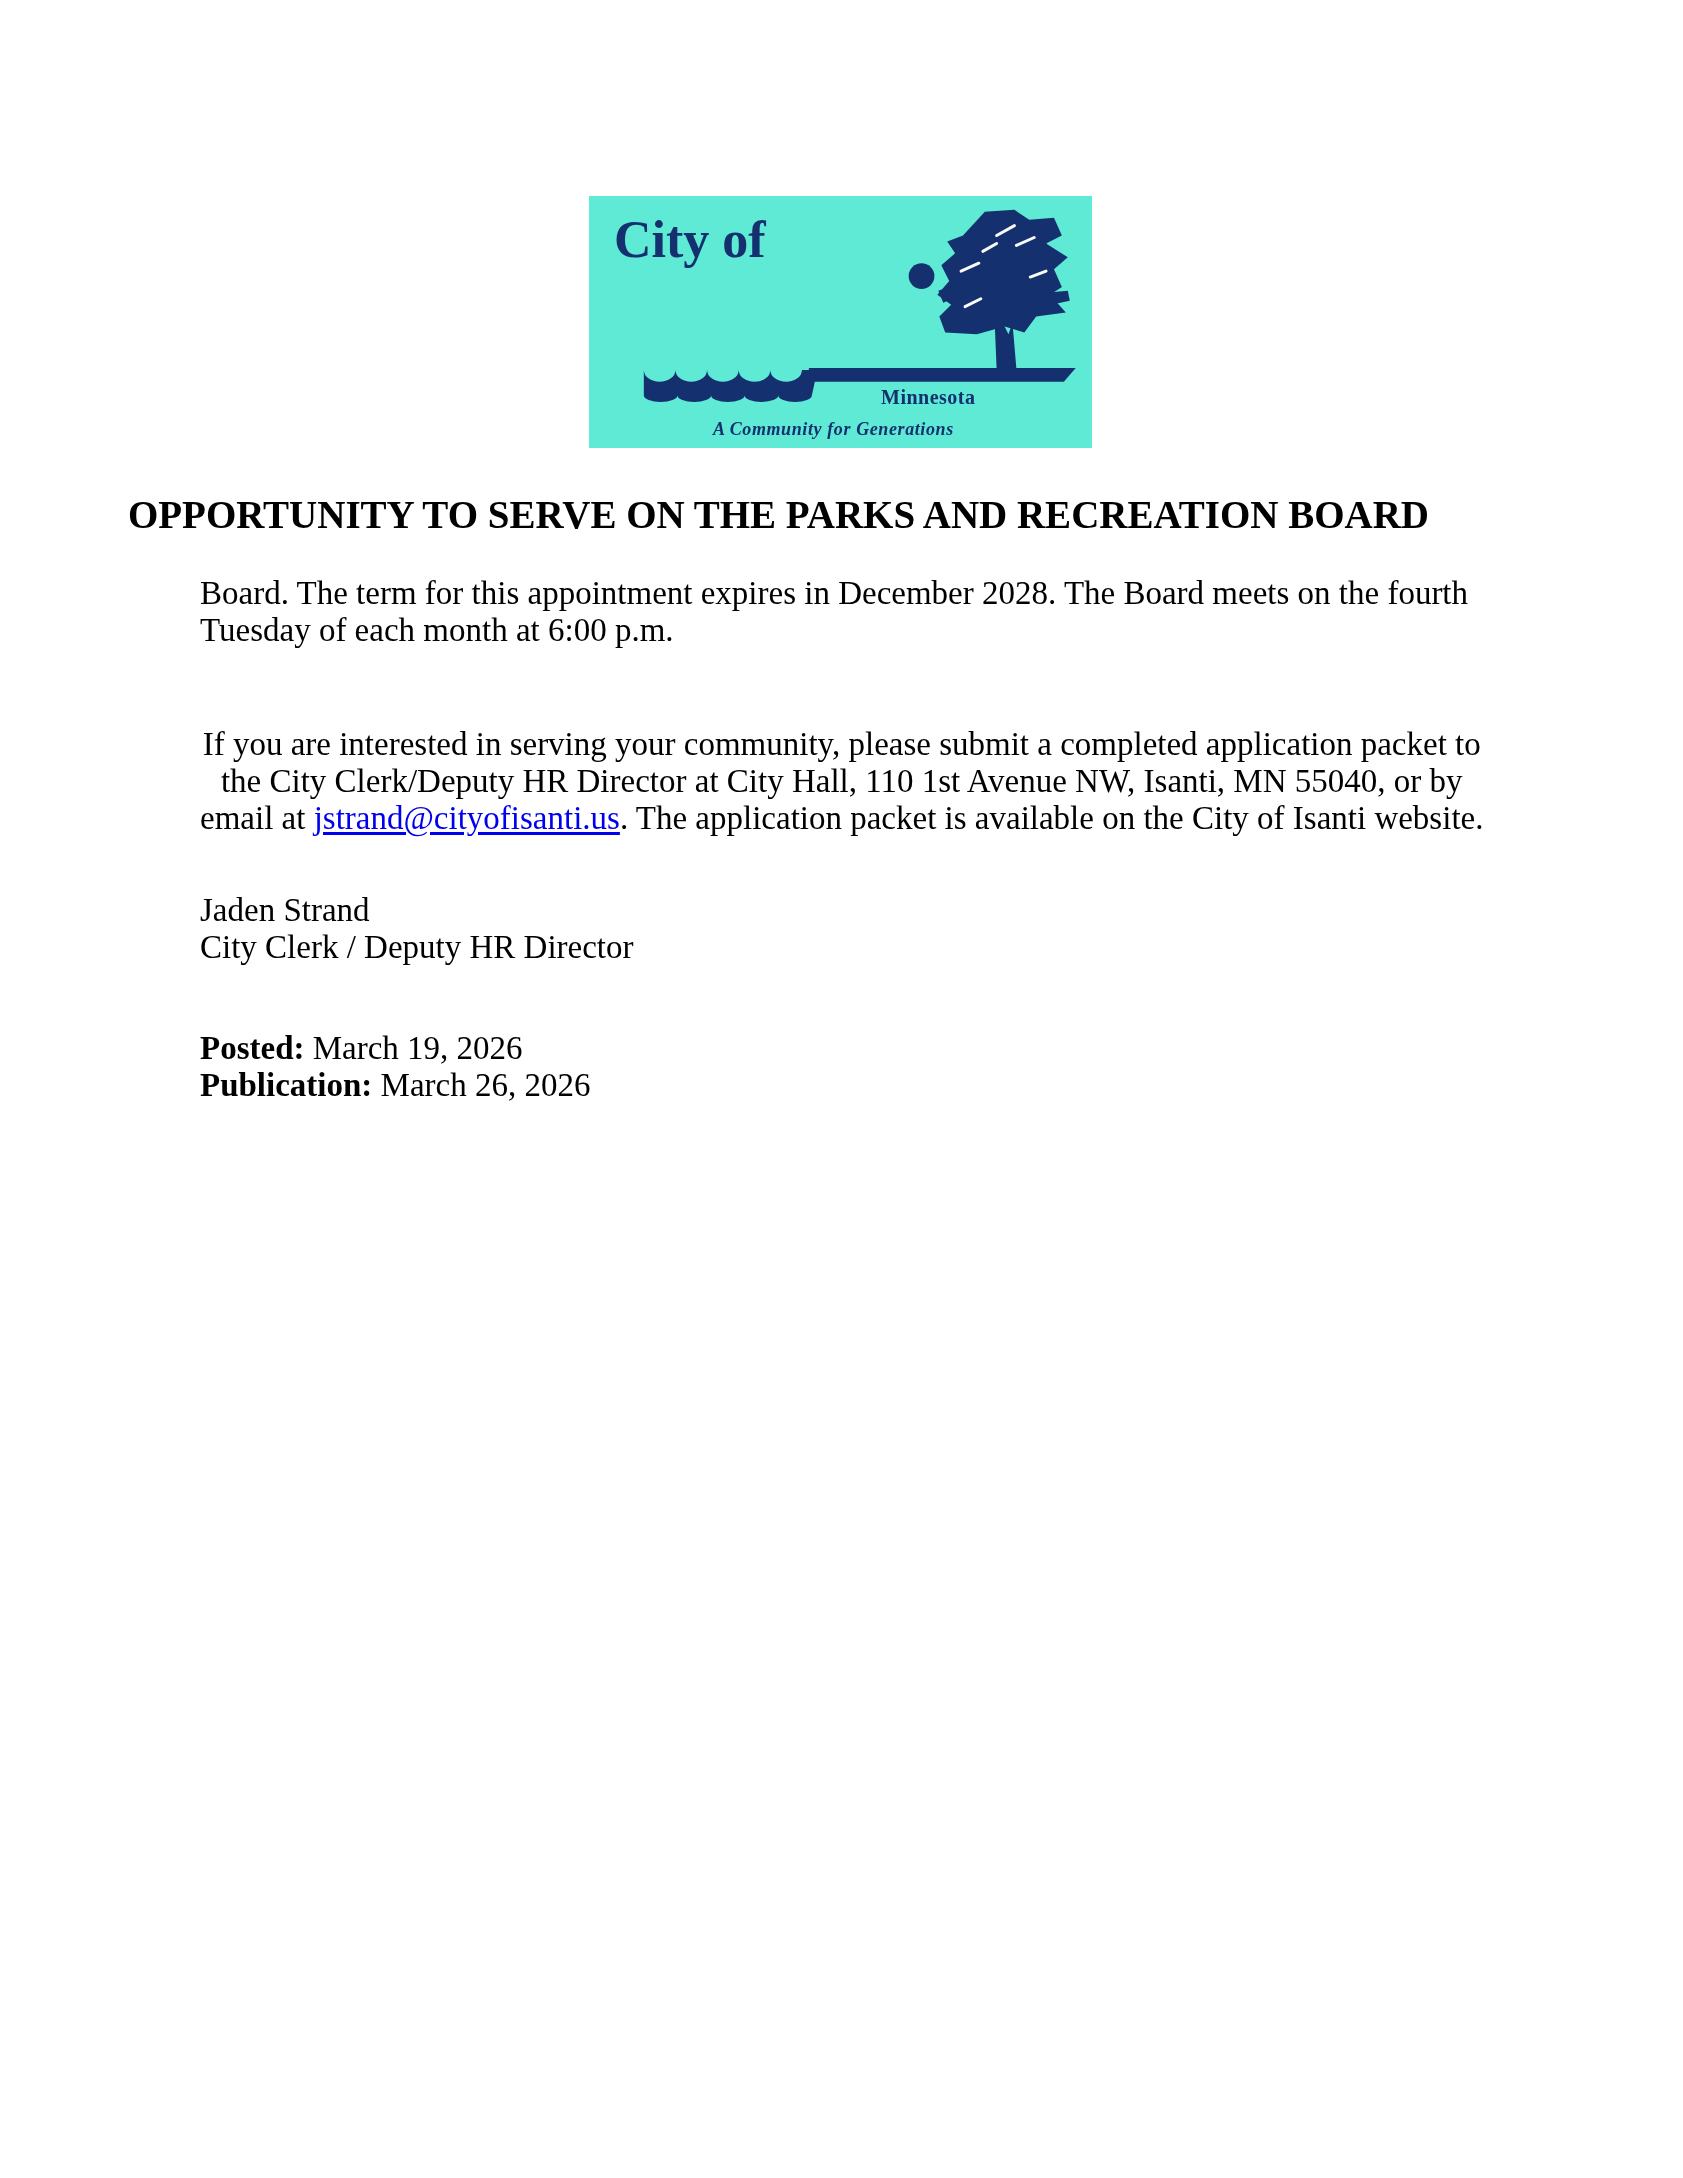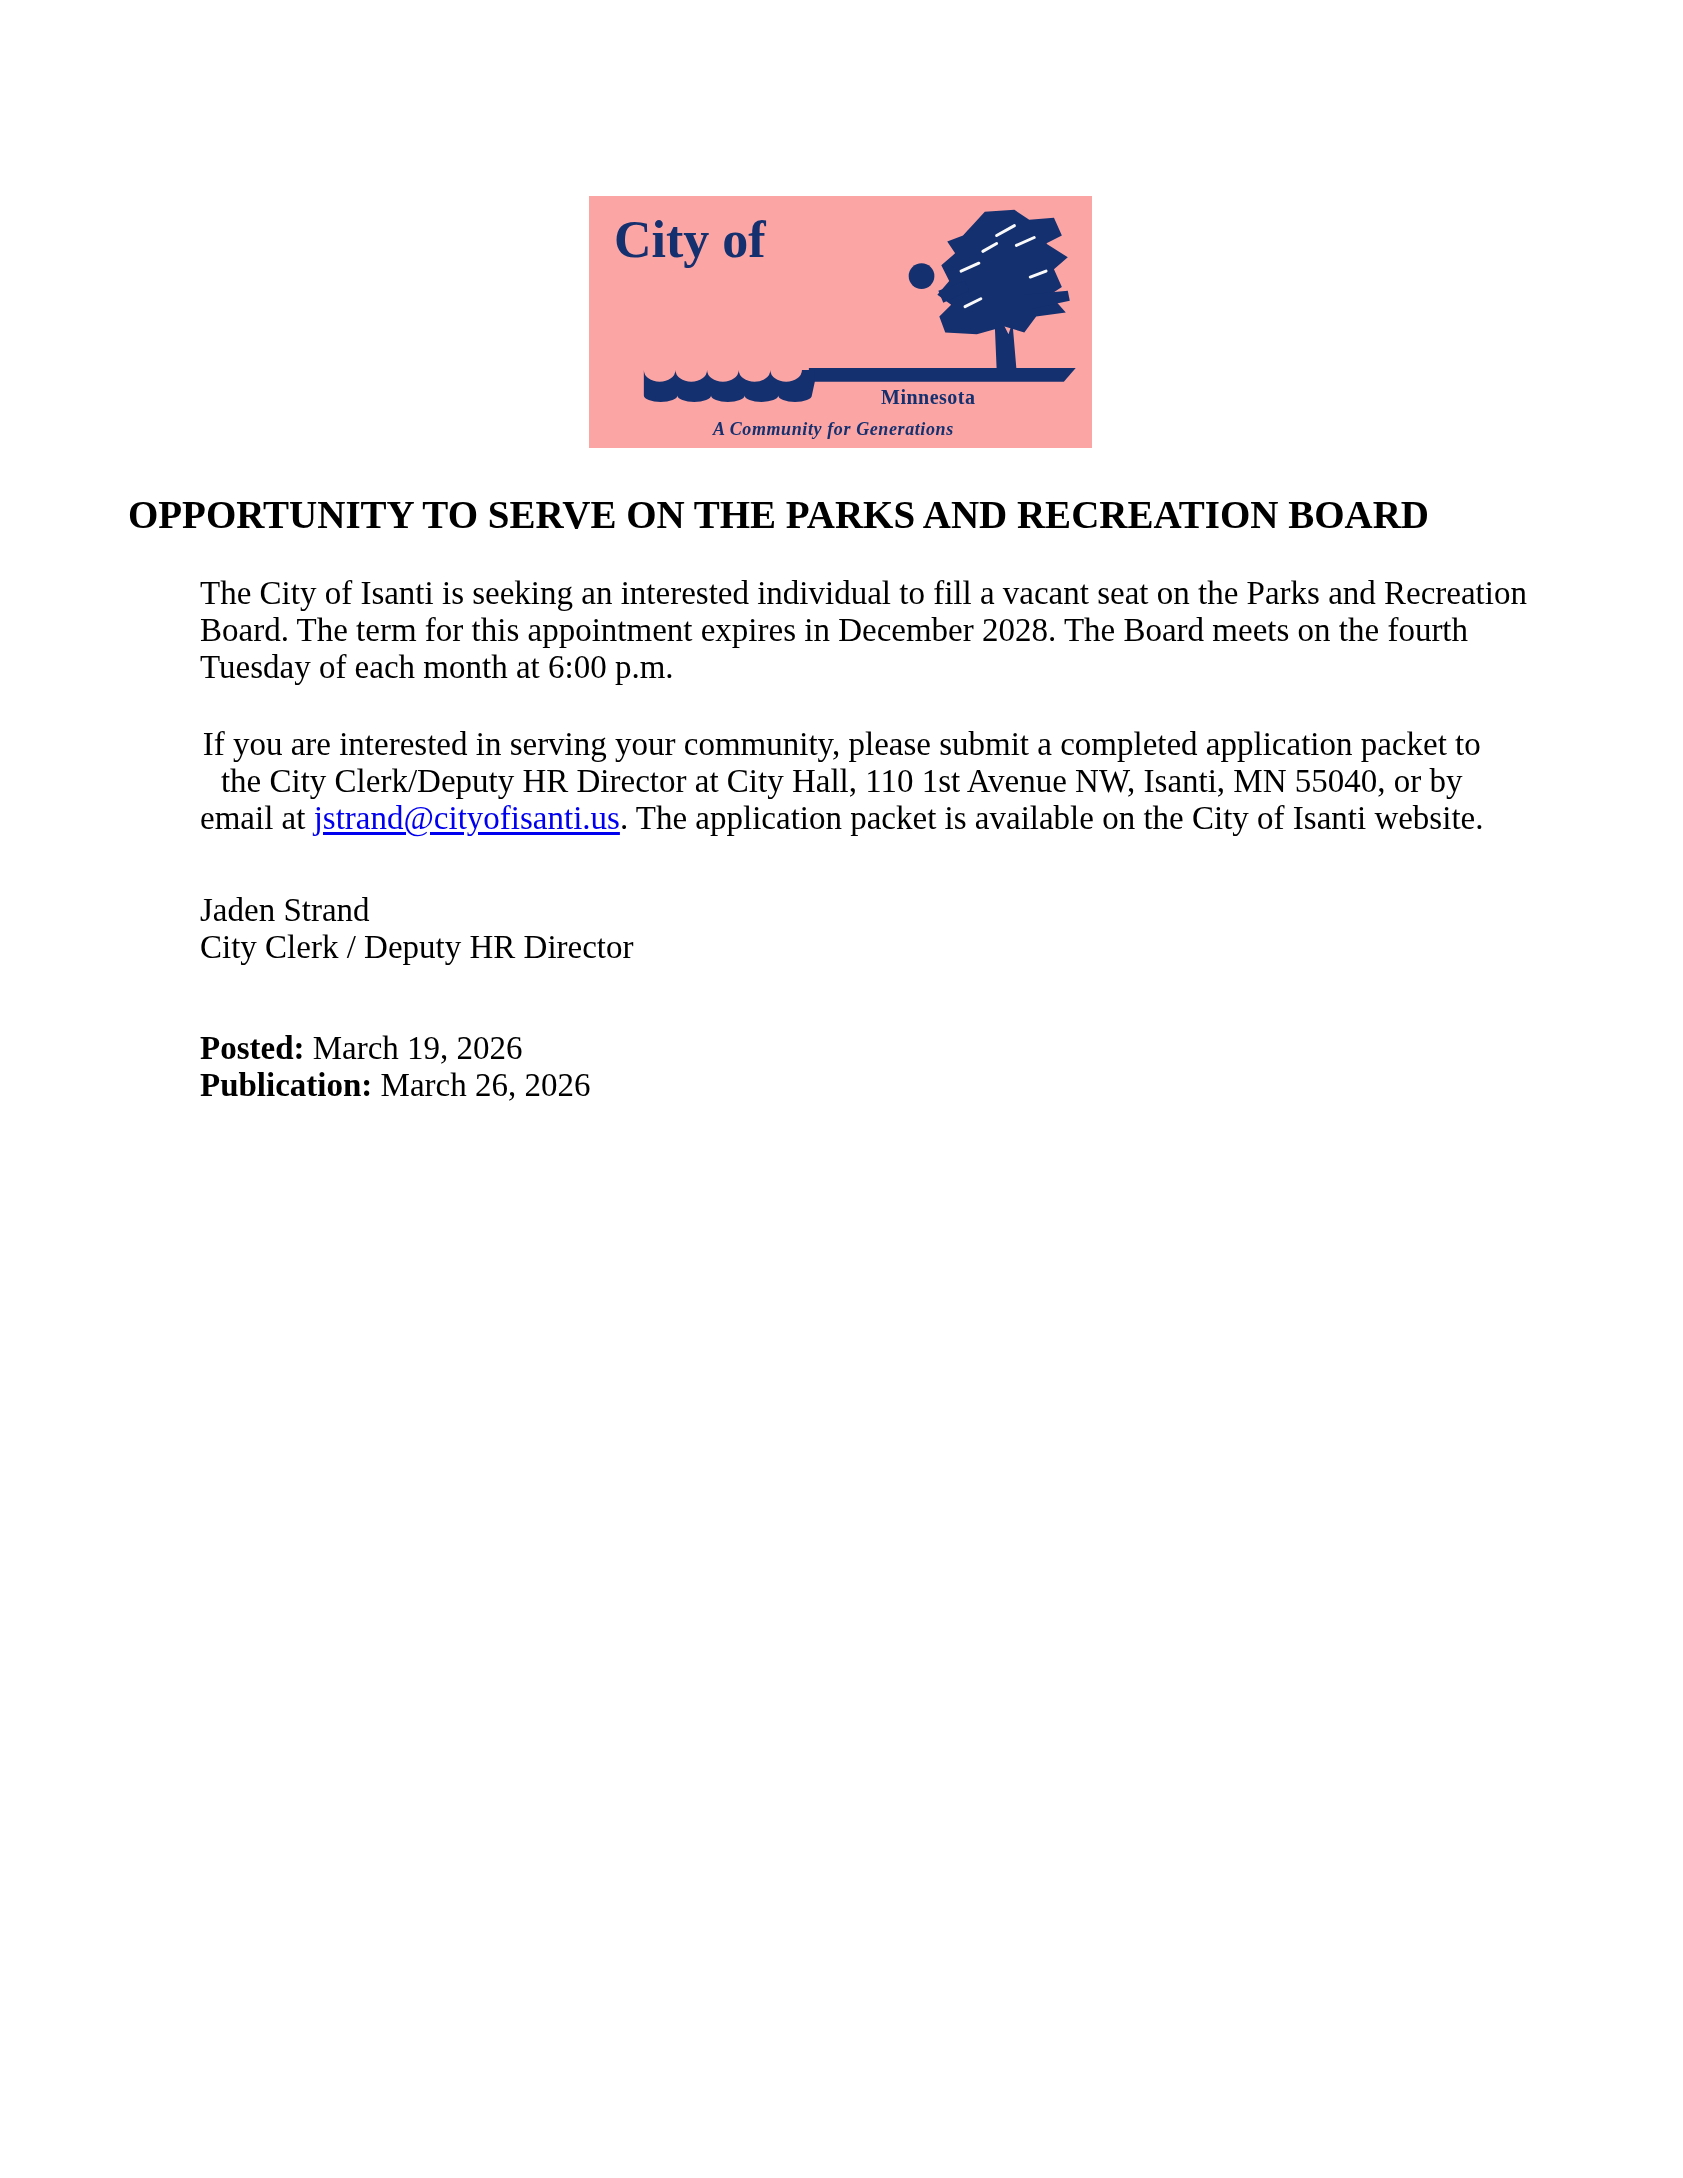--- a/index.html
+++ b/index.html
@@ -1,18 +1,18 @@
 <!DOCTYPE html>
 <html><head>
 <meta charset="utf-8">
 <style>
   html, body { margin: 0; padding: 0; background: #ffffff; }
   body { width: 1683px; height: 2178px; position: relative; overflow: hidden;
          font-family: "Liberation Serif", "DejaVu Serif", serif; color: #000; }
-  .logo { position: absolute; left: 589px; top: 196px; width: 503px; height: 252px; background: #fca5a5; }
+  .logo { position: absolute; left: 589px; top: 196px; width: 503px; height: 252px; background: #5eead4; }
   .logo svg { position: absolute; left: 0; top: 0; }
   .logo-city { position: absolute; left: 25px; top: 14px; font-family: "Liberation Serif", serif;
                font-weight: bold; font-size: 52px; line-height: 59px; color: #14306f; white-space: nowrap; letter-spacing: 0px; }
   .logo-isanti { position: absolute; left: 20px; top: 48px; font-family: "Liberation Serif", serif;
                  font-weight: bold; font-size: 133px; line-height: 139px; color: #14306f; white-space: nowrap; letter-spacing: -4px; }
   .logo-state { position: absolute; left: 292px; top: 190px; font-family: "Liberation Serif", serif;
                 font-weight: bold; font-size: 20px; line-height: 22px; color: #14306f; white-space: nowrap; letter-spacing: 0.5px; }
   .logo-tagline { position: absolute; left: 124px; top: 223px; font-family: "Liberation Serif", serif;
                   font-style: italic; font-weight: bold; font-size: 18px; line-height: 20px; color: #14306f; white-space: nowrap; letter-spacing: 0.6px; }
   .heading { position: absolute; left: 0; width: 1557px; top: 492px; text-align: center;
@@ -68,21 +68,20 @@
     </g>
   </svg>
   <div class="logo-city">City of</div>
   <div class="logo-state">Minnesota</div>
   <div class="logo-tagline">A Community for Generations</div>
 </div>
 
 <div class="heading">OPPORTUNITY TO SERVE ON THE PARKS AND RECREATION BOARD</div>
 
 <div class="block para1">
-  <div class="line">The City of Isanti is seeking an interested individual to fill a vacant seat on the Parks and Recreation</div>
   <div class="line">Board. The term for this appointment expires in December 2028. The Board meets on the fourth</div>
   <div class="line">Tuesday of each month at 6:00 p.m.</div>
 </div>
 
 <div class="block para2">
   <div class="line">If you are interested in serving your community, please submit a completed application packet to</div>
   <div class="line">the City Clerk/Deputy HR Director at City Hall, 110 1st Avenue NW, Isanti, MN 55040, or by</div>
   <div class="line"><span>email at </span><a class="email-link" href="mailto:jstrand@cityofisanti.us">jstrand@cityofisanti.us</a><span>. The application packet is available on the City of Isanti website.</span></div>
 </div>
 

